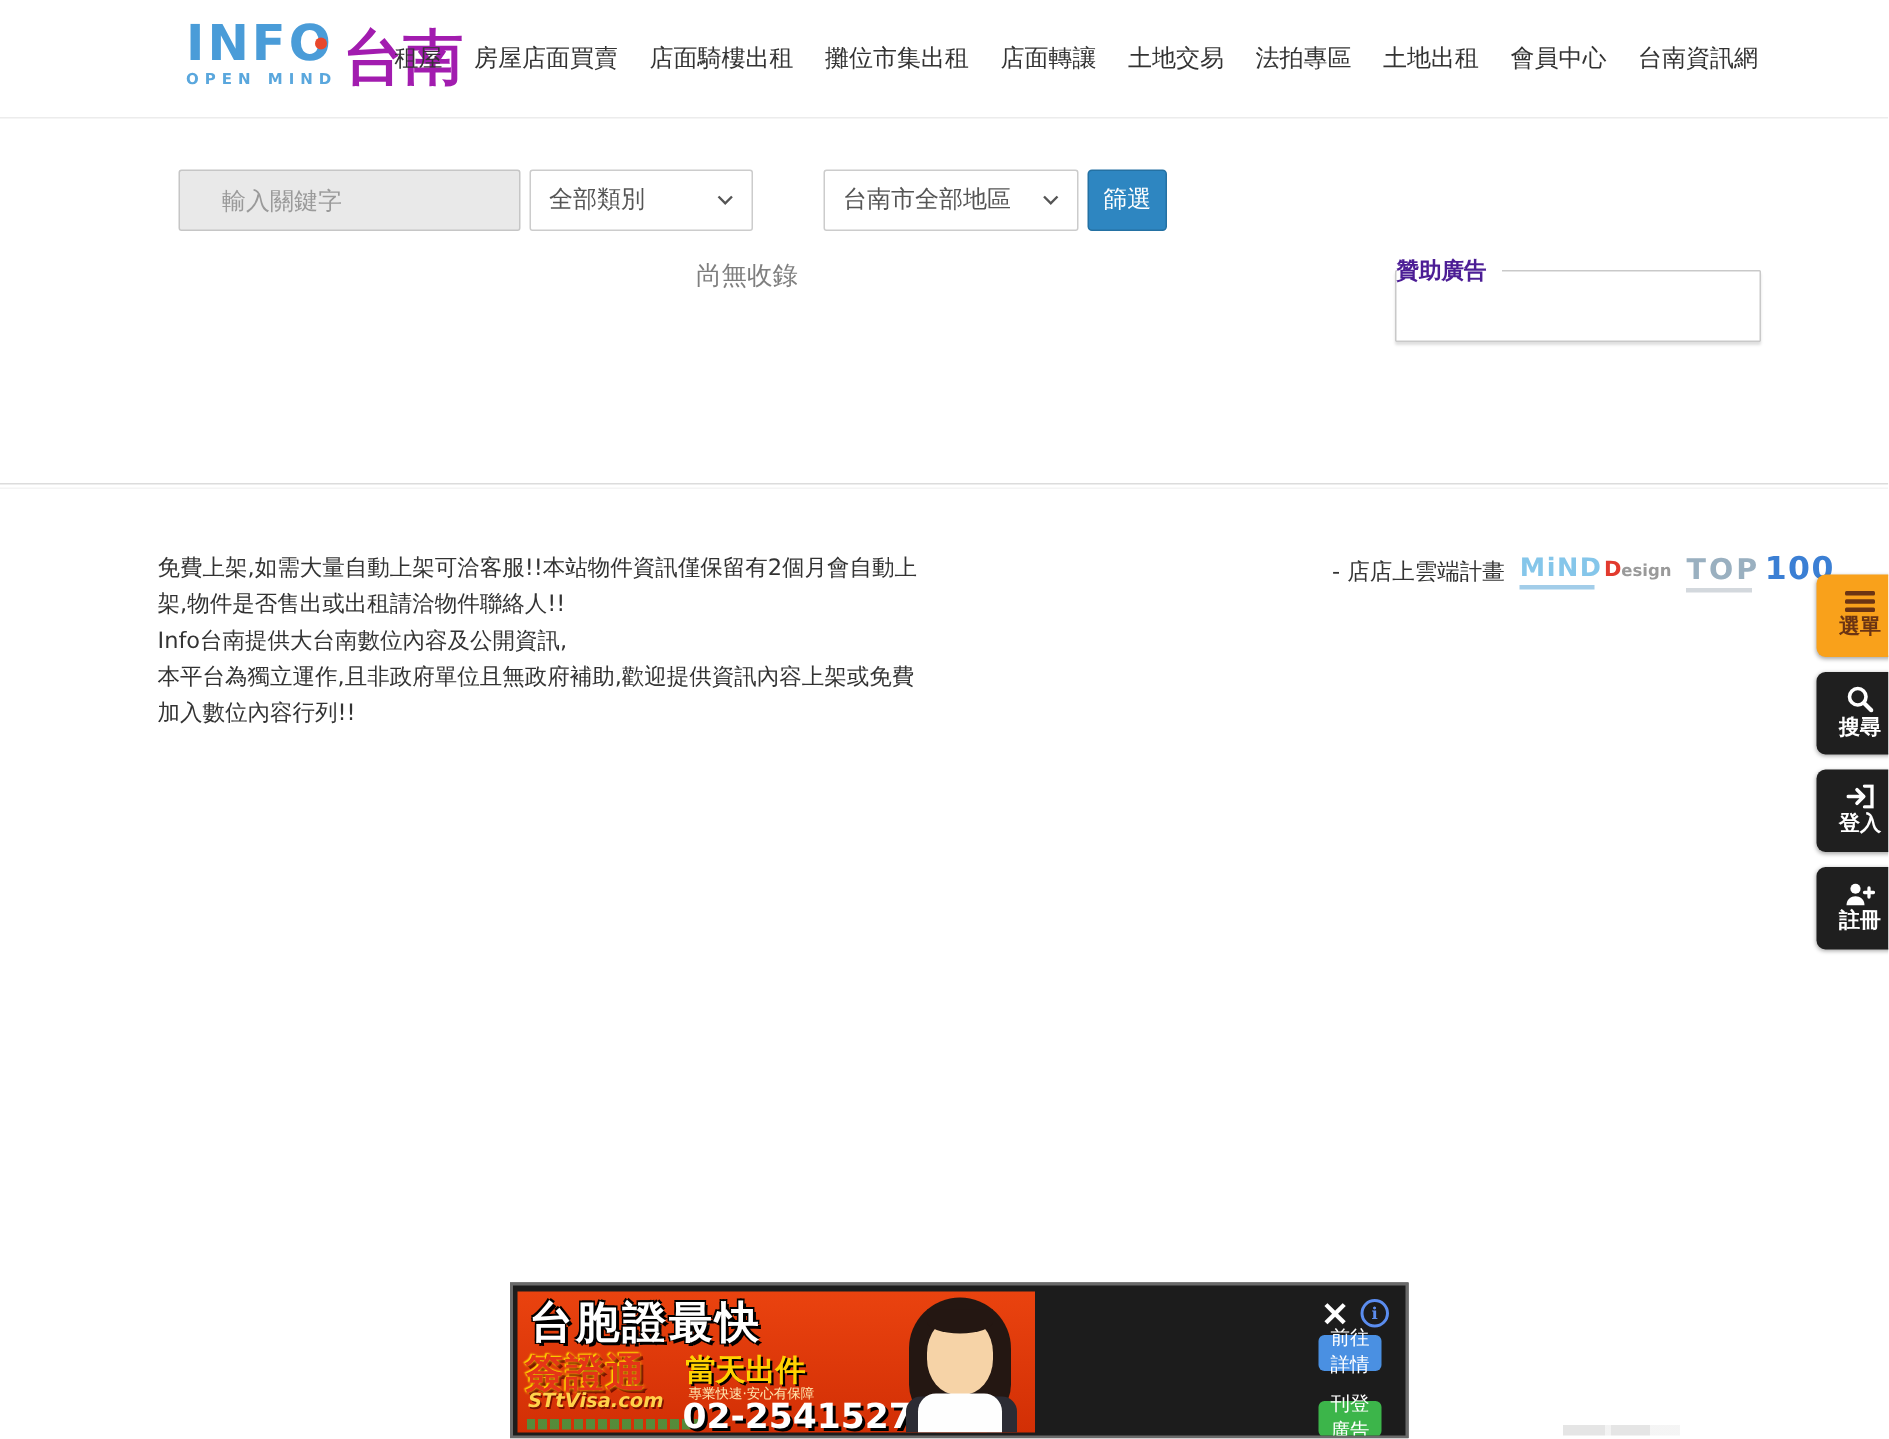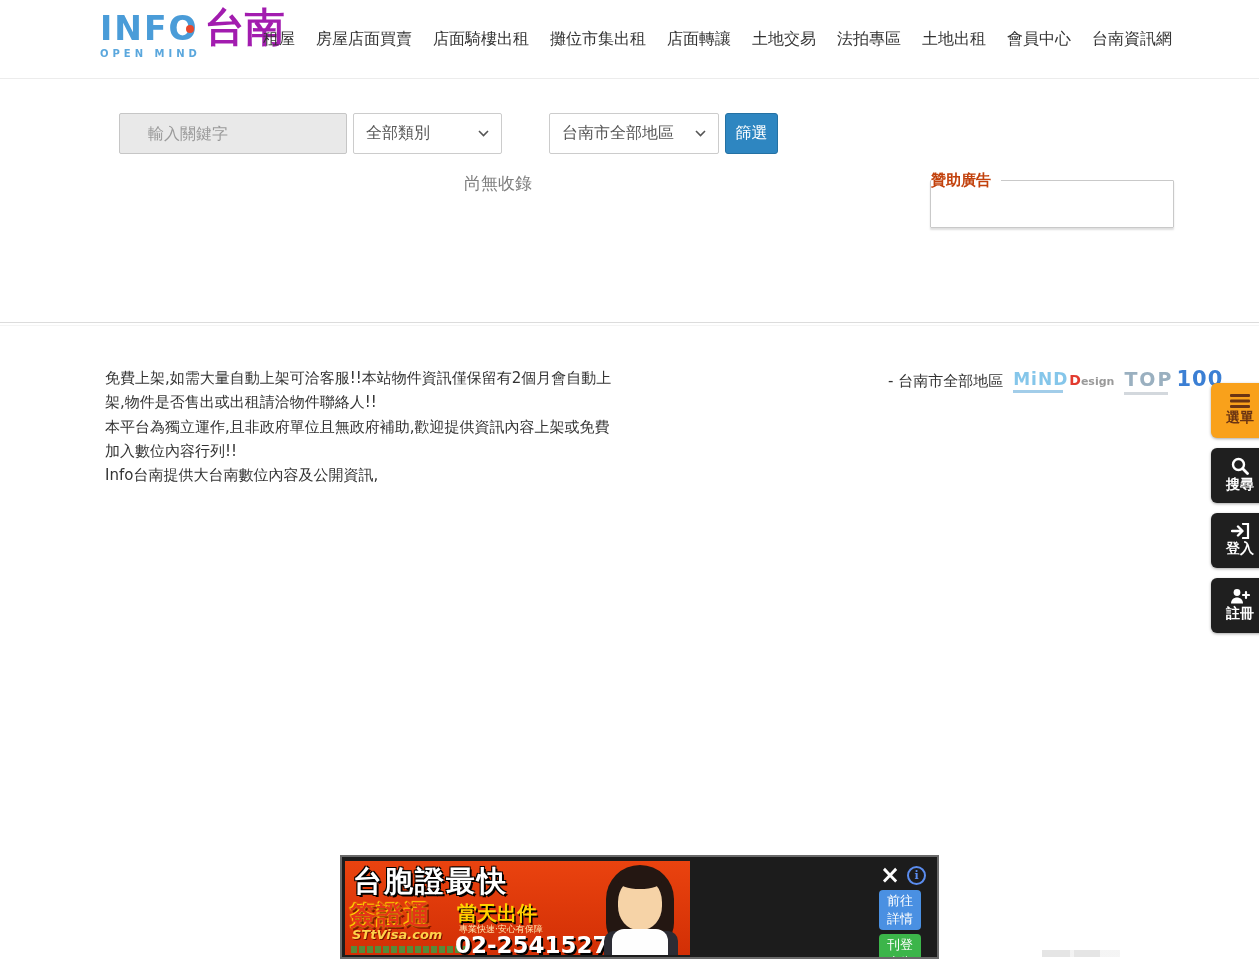--- a/index.html
+++ b/index.html
@@ -7,21 +7,21 @@
   .page {
     position:relative; width:1259px; height:959px; overflow:hidden;
     background:#ffffff; font-family:"DejaVu Sans","Liberation Sans",sans-serif;
   }
 
   
   .header {
     position:absolute; top:0; left:0; width:100%; height:79px;
     background:#fff; border-bottom:1px solid #ececec;
   }
-  .logo { position:absolute; left:100px; top:9px; display:flex; align-items:flex-start; cursor:pointer; }
+  .logo { position:absolute; left:124px; top:9px; display:flex; align-items:flex-end; cursor:pointer; }
   .logo-left { position:relative; padding-top:3px; }
   .logo-info {
     font-size:33px; font-weight:900; color:#4a9cd8; letter-spacing:2px;
     line-height:1; font-family:"DejaVu Sans",sans-serif;
   }
   .logo-dot {
     position:absolute; left:86px; top:16px; width:8px; height:8px;
     border-radius:50%; background:#e8472b;
   }
   .logo-openmind {
@@ -60,21 +60,21 @@
   }
 
   
   .empty-message { position:absolute; left:464px; top:172px; font-size:17px; color:#7f7f7f; }
   .sponsor {
     position:absolute; left:930px; top:171px; width:244px; height:57px;
     border:1px solid #c9c9c9; border-radius:1px;
     box-shadow:0 2px 2px rgba(0,0,0,0.13); background:#fff;
   }
   .sponsor legend {
-    font-size:15px; font-weight:700; color:#c2410c; padding-right:10px; margin-left:0;
+    font-size:15px; font-weight:700; color:#4c1d95; padding-right:10px; margin-left:0;
   }
 
   
   .divider {
     position:absolute; left:0; top:322px; width:100%; height:1px;
     background:#dcdcdc; box-shadow:0 3px 0 #f4f4f4;
   }
 
   
   .footer-text {
@@ -175,21 +175,21 @@
     position:absolute; left:536px; top:6px; width:24px; height:24px; color:#fff;
     font-size:24px; font-weight:700; line-height:24px; text-align:center; cursor:pointer;
   }
   .ad-info {
     position:absolute; left:565px; top:9px; width:19px; height:19px; border-radius:50%;
     border:2px solid #5b8def; color:#5b8def; font-size:11px; font-weight:700;
     display:flex; align-items:center; justify-content:center; cursor:pointer;
     font-family:"DejaVu Serif","Liberation Serif",serif;
   }
   .ad-detail, .ad-publish {
-    position:absolute; left:537px; width:42px; height:40px; border-radius:4px;
+    position:absolute; left:537px; width:42px; height:24px; border-radius:4px;
     color:#fff; font-size:13px; line-height:1.4; font-weight:500;
     display:flex; align-items:center; justify-content:center; text-align:center;
     padding:2px 6px; cursor:pointer;
   }
   .ad-detail  { top:33px; background:#4a90e2; }
   .ad-publish { top:77px; background:#3cb54a; }
 
   
   .partial-element {
     position:absolute; left:1042px; top:950px; width:78px; height:7px; opacity:.65;
@@ -244,26 +244,26 @@
   <div class="empty-message">尚無收錄</div>
 
   <fieldset class="sponsor">
     <legend>贊助廣告</legend>
   </fieldset>
 
   <div class="divider"></div>
 
   <div class="footer-text">
     <div>免費上架,如需大量自動上架可洽客服!!本站物件資訊僅保留有2個月會自動上架,物件是否售出或出租請洽物件聯絡人!!</div>
+    <div>Info台南提供大台南數位內容及公開資訊,</div>
     <div>本平台為獨立運作,且非政府單位且無政府補助,歡迎提供資訊內容上架或免費加入數位內容行列!!</div>
-    <div>Info台南提供大台南數位內容及公開資訊,</div>
   </div>
 
   <div class="cloud-row">
-    <span class="cloud-plan">- 台南市全部地區</span>
+    <span class="cloud-plan">- 店店上雲端計畫</span>
     <span class="mind-logo">
       <span class="mind-line">
         <span class="mind-main">MiND</span>
         <span class="mind-d">D</span>
         <span class="mind-esign">esign</span>
       </span>
       <span class="mind-tagline"></span>
     </span>
     <span class="top-logo">
       <span class="top-line">

